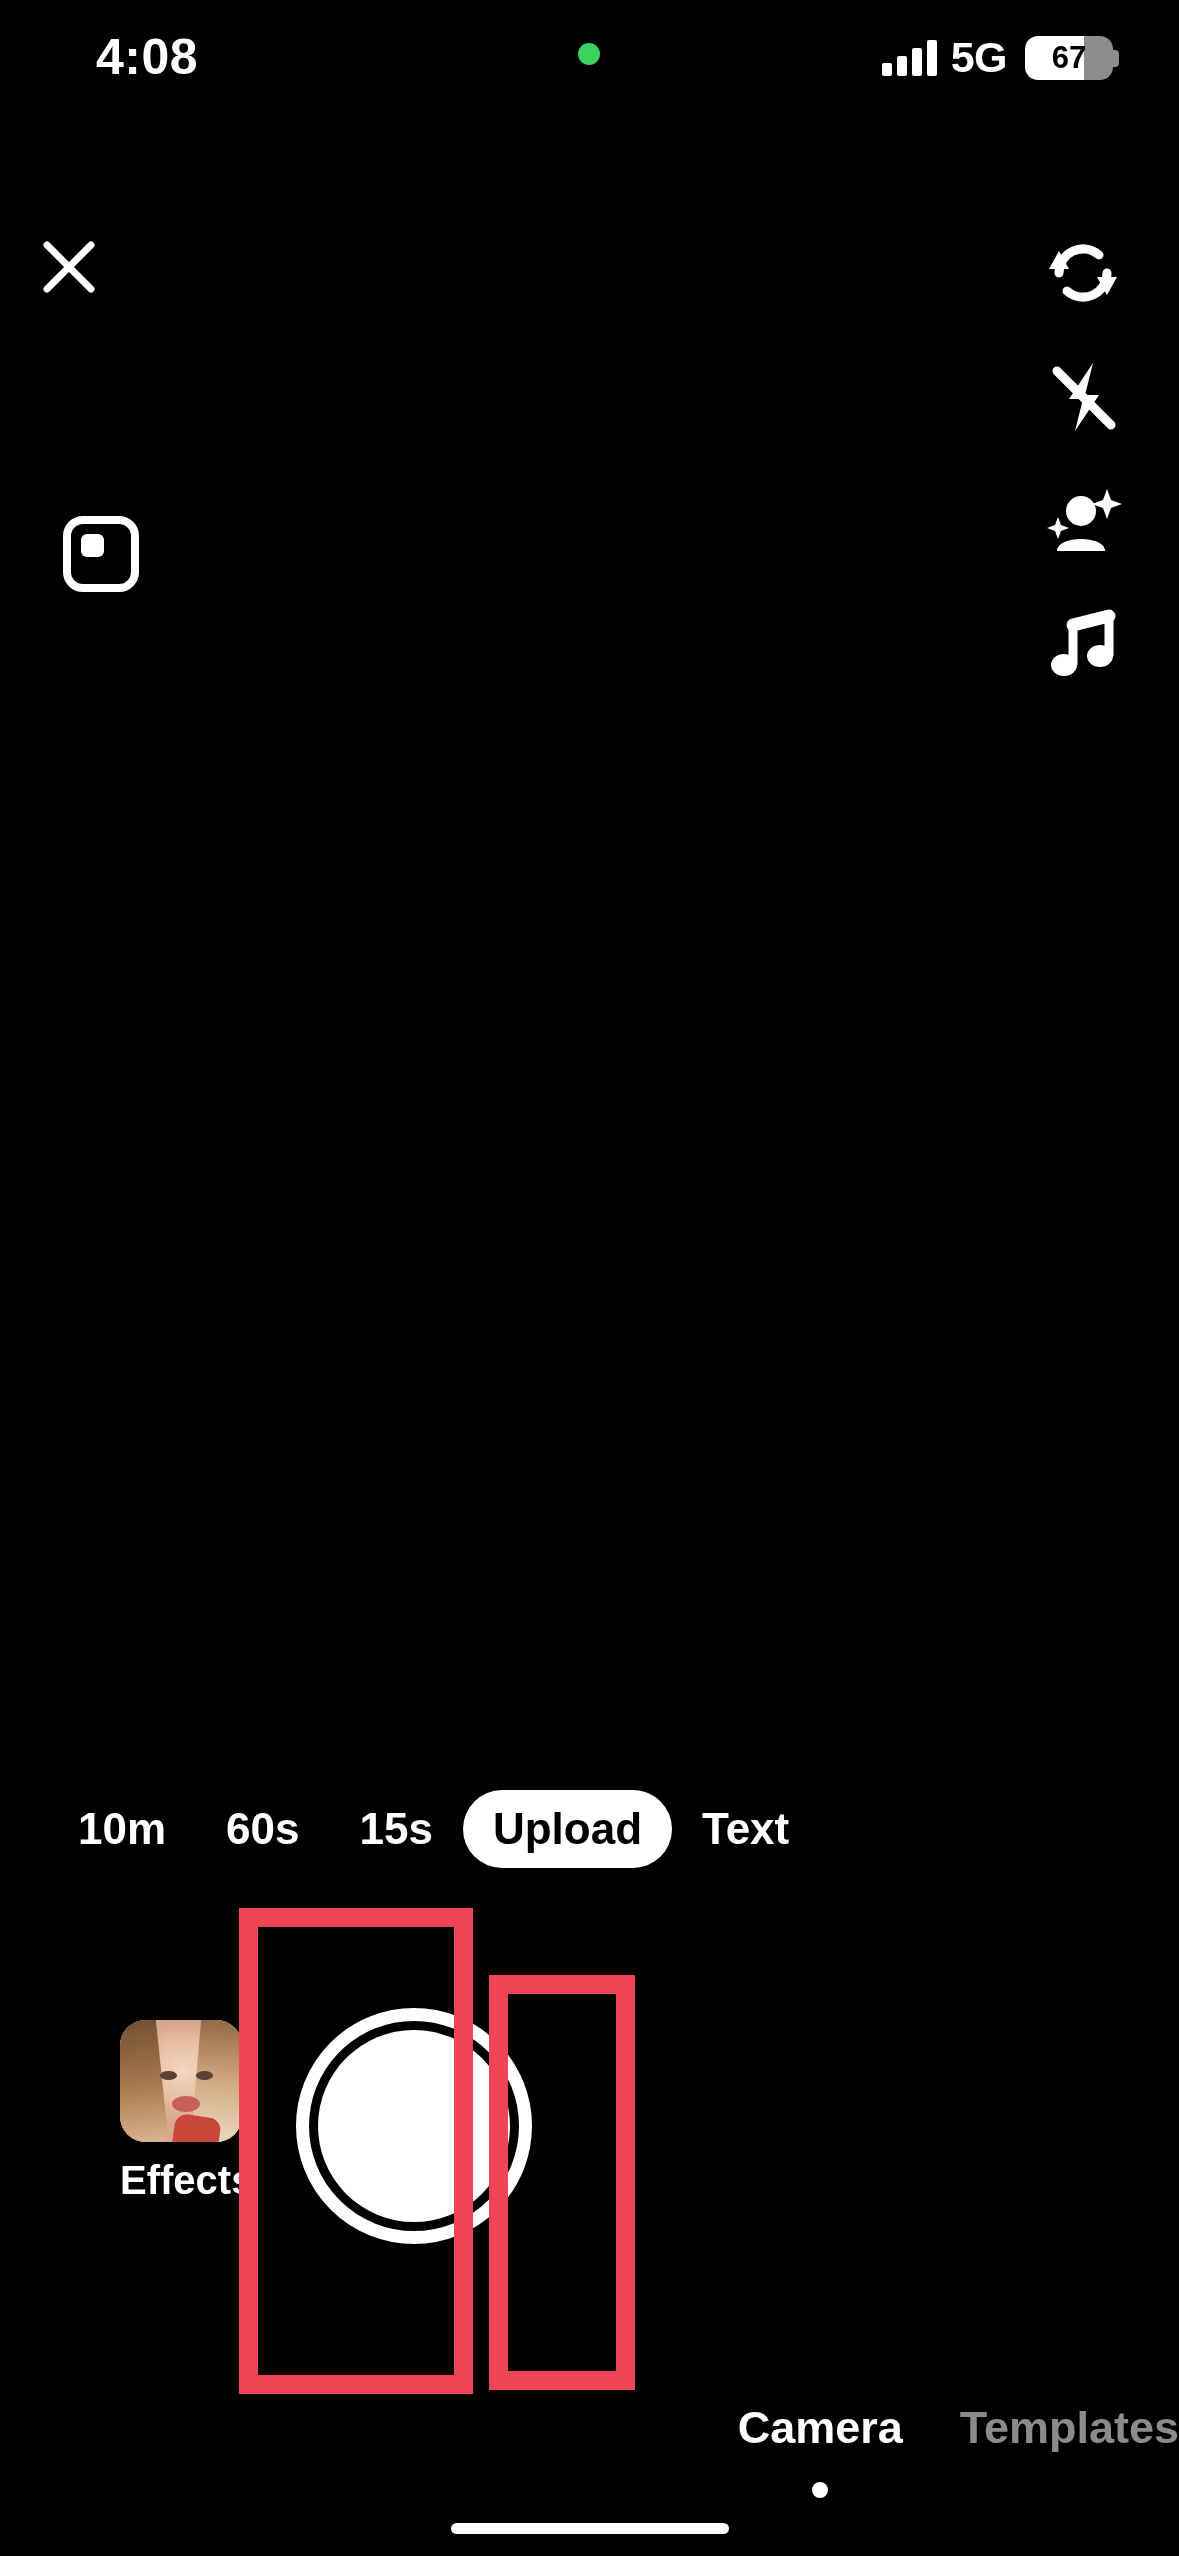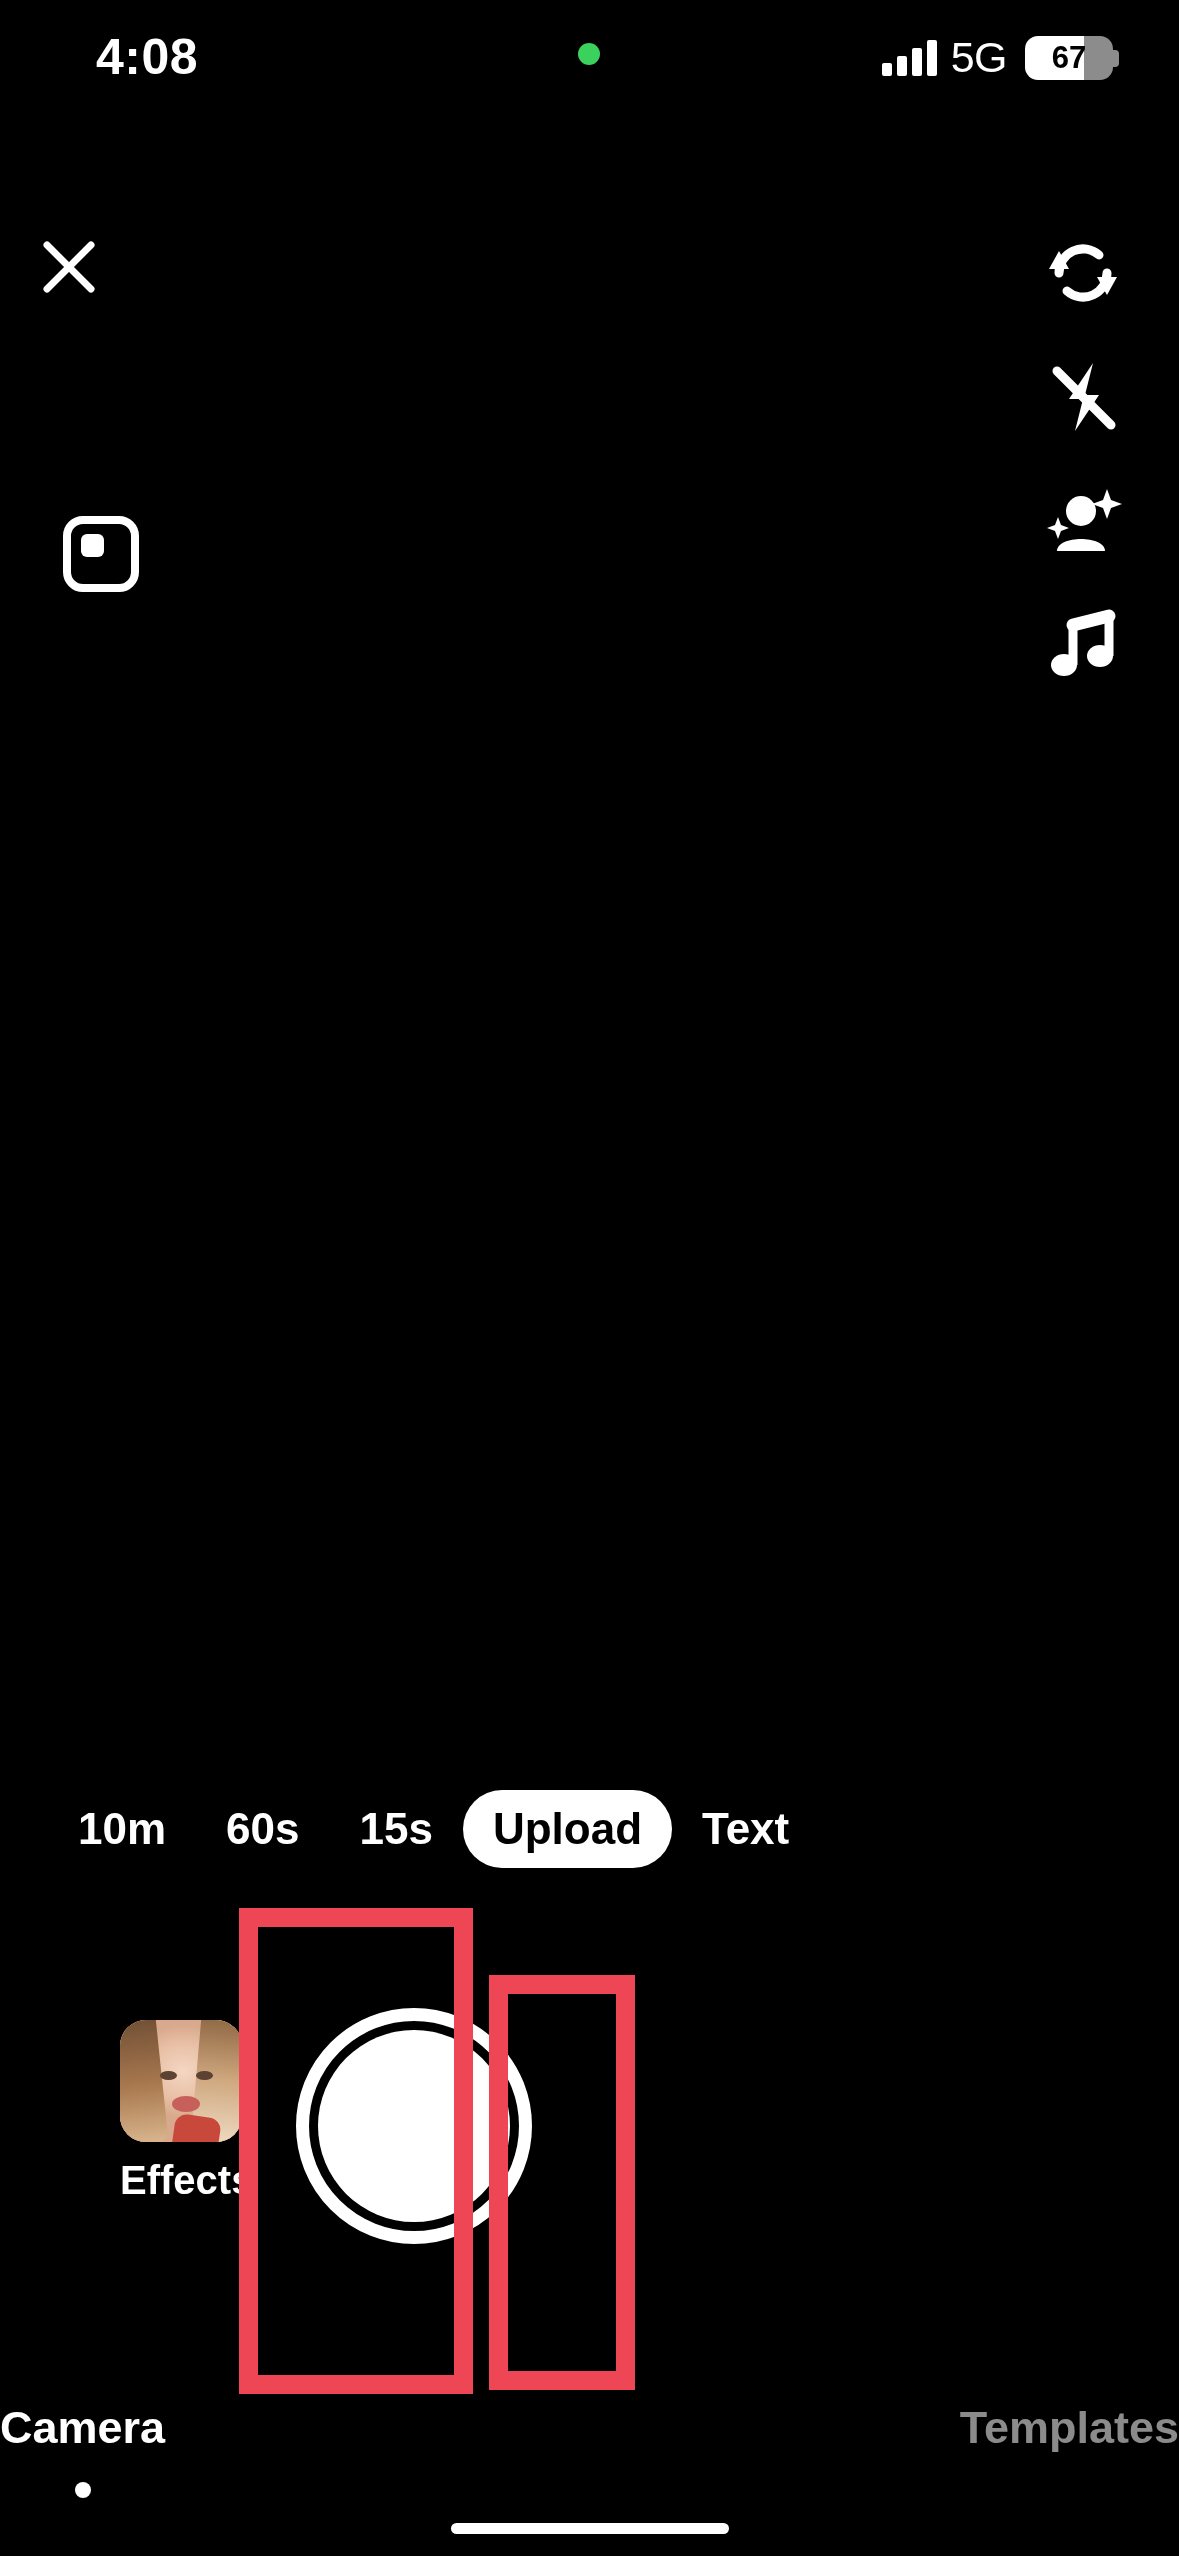--- a/index.html
+++ b/index.html
@@ -61,21 +61,21 @@
     width: 10px;
     background: #fff;
     border-radius: 2px;
   }
   .signal-bars i:nth-child(1) { height: 13px; }
   .signal-bars i:nth-child(2) { height: 20px; }
   .signal-bars i:nth-child(3) { height: 28px; }
   .signal-bars i:nth-child(4) { height: 36px; }
   .net-label {
     font-size: 43px;
-    font-weight: 400;
+    font-weight: 700;
     color: #fff;
     letter-spacing: -0.5px;
   }
   .battery {
     position: relative;
     width: 94px;
     height: 44px;
     margin-left: 4px;
   }
   .battery-body {
@@ -342,21 +342,21 @@
     height: 415px;
   }
 
   
   .bottom-tabs {
     position: absolute;
     bottom: 96px;
     left: 0;
     width: 1179px;
     display: flex;
-    justify-content: space-between;
+    justify-content: flex-end;
     align-items: center;
     gap: 57px;
   }
   .tab {
     position: relative;
     font-size: 45px;
     font-weight: bold;
     color: #8b8b8b;
     padding-bottom: 6px;
   }

